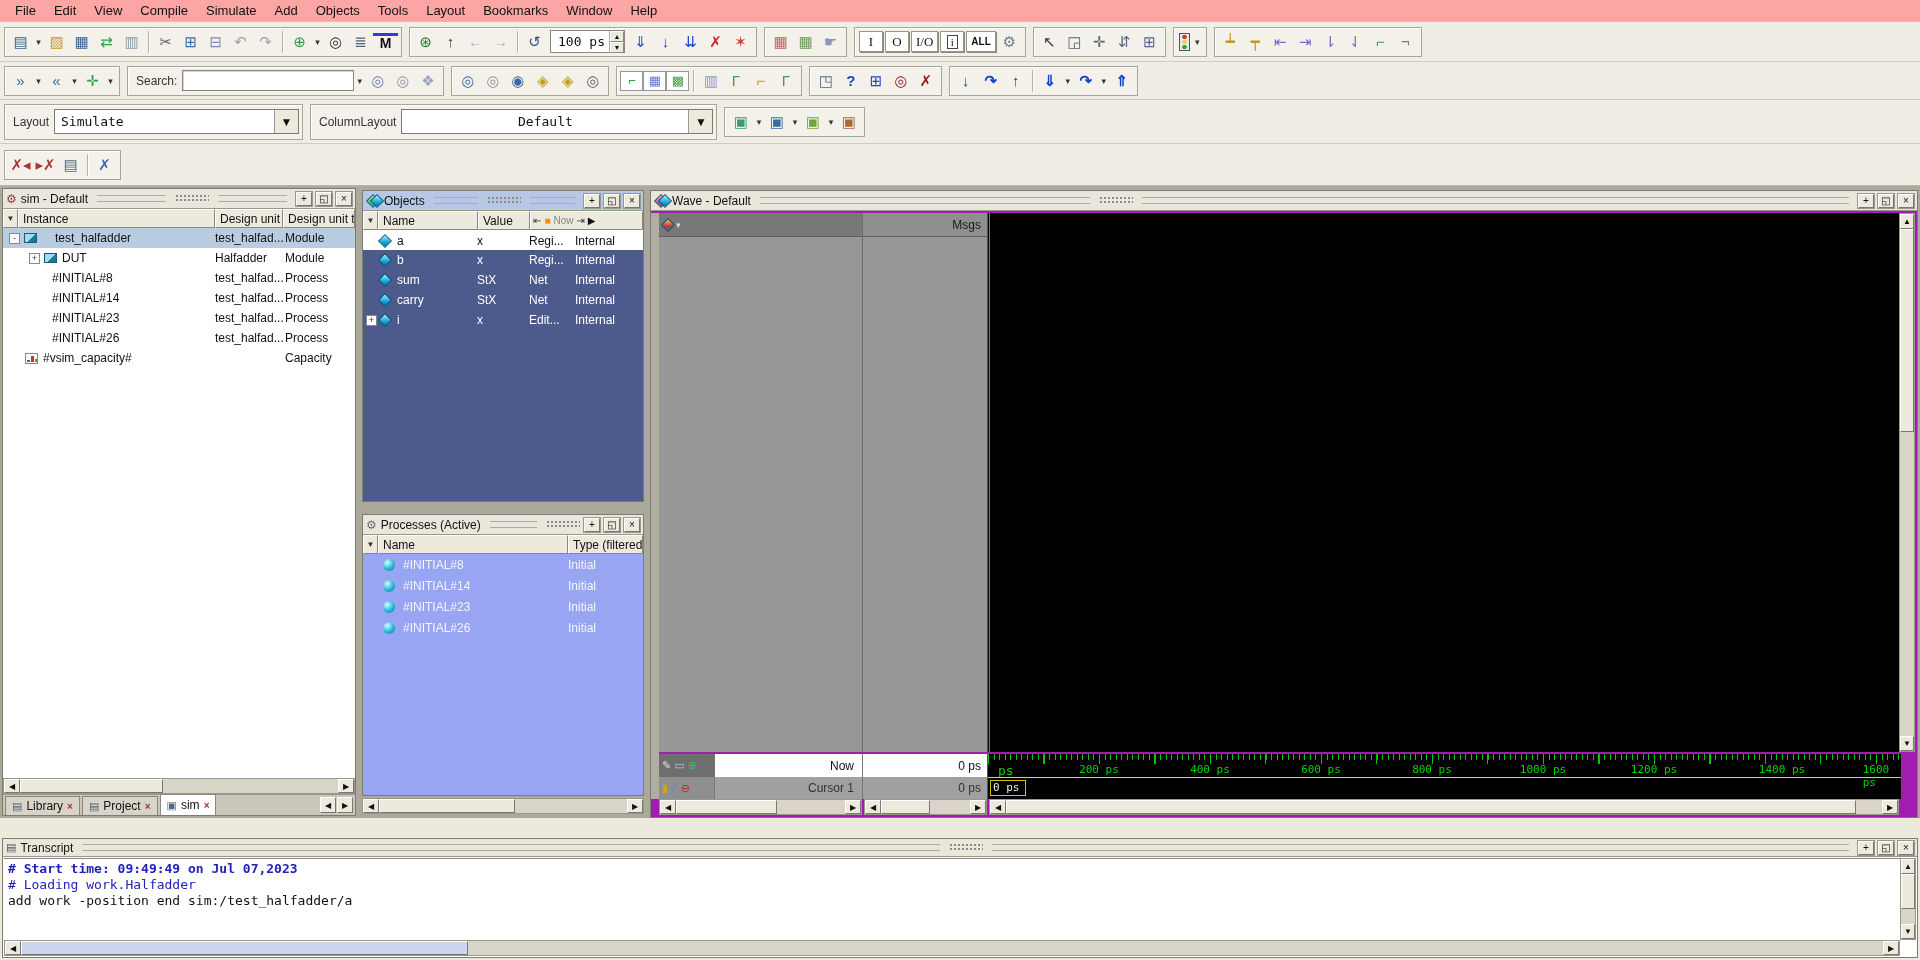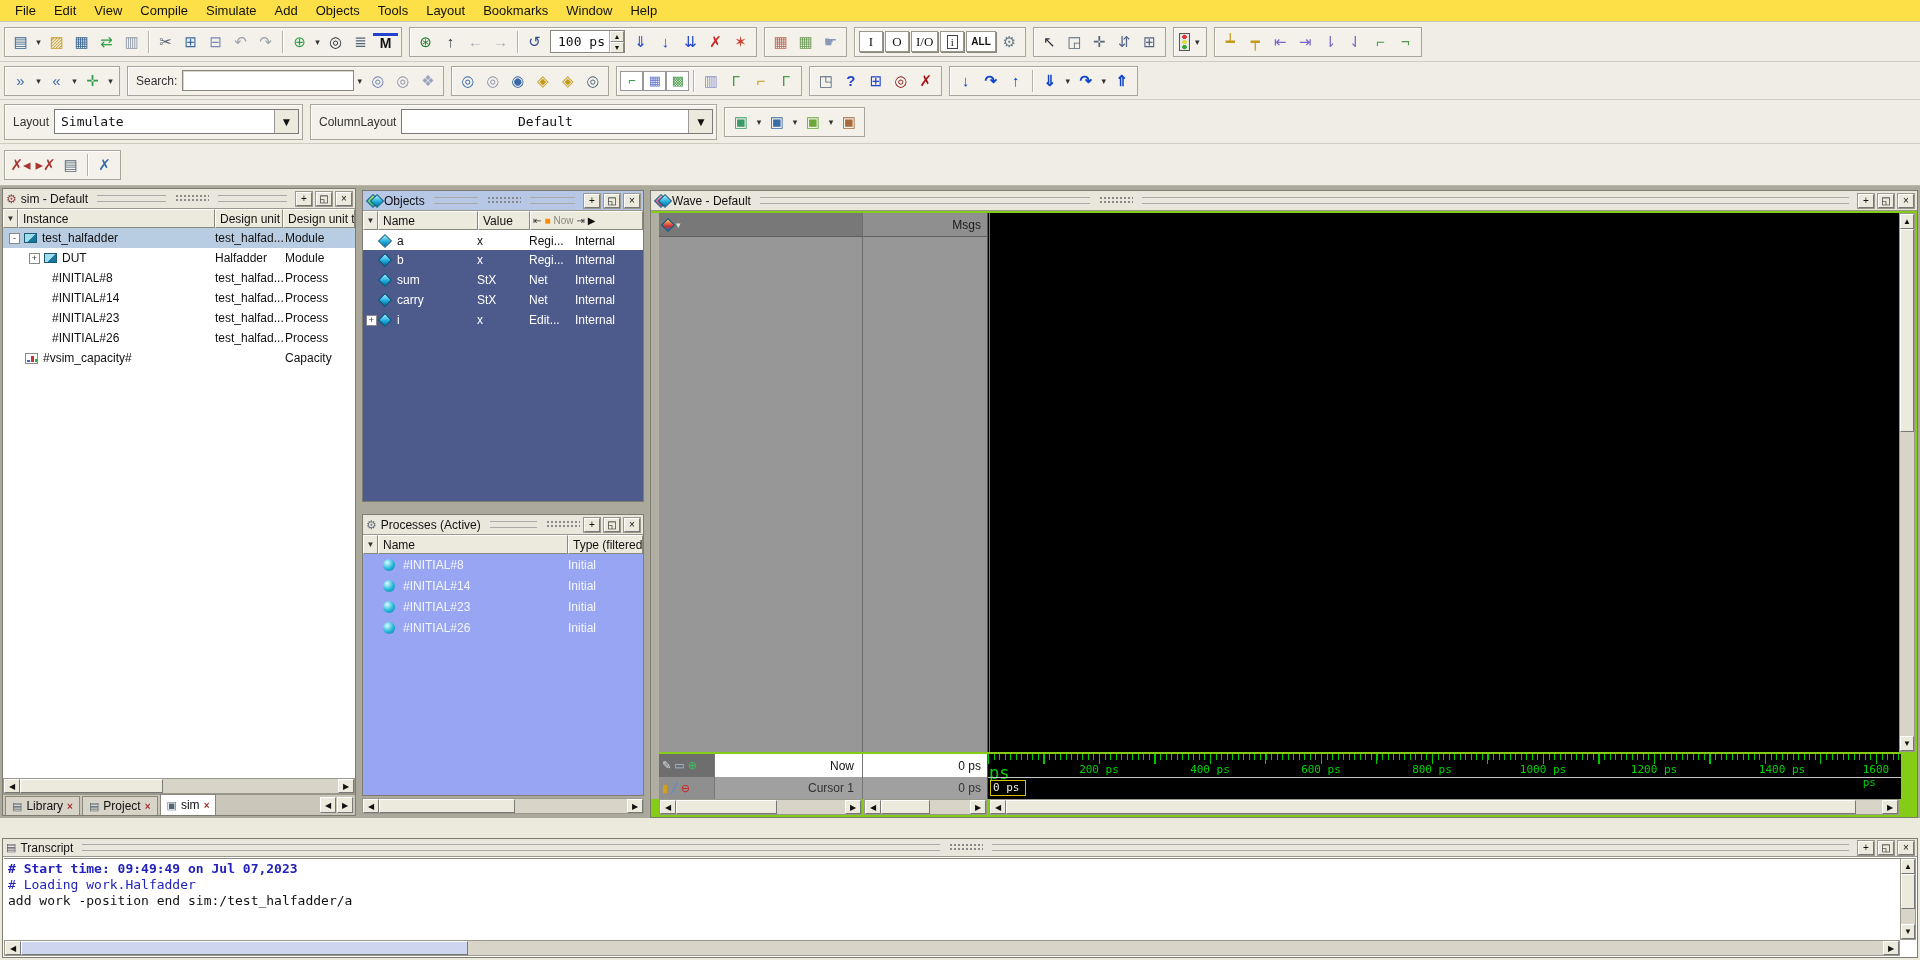--- a/index.html
+++ b/index.html
@@ -2,21 +2,21 @@
 <html><head>
 <meta charset="utf-8">
 <style>
   * { margin:0; padding:0; box-sizing:border-box; }
   html,body { width:1920px; height:960px; overflow:hidden; background:#ece9dd;
     font-family:"Liberation Sans", sans-serif; font-size:12px; color:#111; }
   .abs { position:absolute; }
   #stage { position:relative; width:1920px; height:960px; background:#ece9dd; }
 
   
-  #menubar { left:0; top:0; width:1920px; height:22px; background:#fde047;
+  #menubar { left:0; top:0; width:1920px; height:22px; background:#fca5a5;
     border-bottom:1px solid #c9c5b8; display:flex; align-items:center; padding-left:6px; }
   .menu-item { padding:2px 9px; font-size:13px; cursor:default; }
 
   
   .tbrow { left:0; width:1920px; background:#efede4; display:flex; align-items:center;
     padding:3px 4px; border-bottom:1px solid #cfccc0; }
   #tb1 { top:22px; height:40px; }
   #tb2 { top:62px; height:38px; }
   #tb3 { top:100px; height:44px; }
   #tb4 { top:144px; height:42px; border-bottom:1px solid #b9b5a8; }
@@ -165,22 +165,22 @@
     border-left:1px solid #777; }
 
   #wave-timeline { position:absolute; left:336px; top:563px; width:914px; height:45px; background:#000;
     border-left:1px solid #555; overflow:hidden; }
   #tl-ticks-minor { position:absolute; left:0; top:0; width:100%; height:6px;
     background:repeating-linear-gradient(90deg, #00c800 0 1px, transparent 1px 5.55px); }
   #tl-ticks-major { position:absolute; left:0; top:0; width:100%; height:10px;
     background:repeating-linear-gradient(90deg, #00c800 0 1px, transparent 1px 55.5px); }
   .tl-label { position:absolute; top:9px; transform:translateX(-50%); color:#00d400;
     font-family:"DejaVu Sans Mono", monospace; font-size:11px; }
-  #tl-origin { position:absolute; left:1px; top:9px; color:#00d400;
-    font-family:"DejaVu Sans Mono", monospace; font-size:17px; }
+  #tl-origin { position:absolute; left:10px; top:9px; color:#00d400;
+    font-family:"DejaVu Sans Mono", monospace; font-size:13px; }
   #tl-sep { position:absolute; left:0; right:0; top:23px; height:1px; background:#c8c8c8; }
   #tl-cursor-box { position:absolute; left:2px; top:26px; border:1px solid #d4c400; color:#f0f0e0;
     background:#000; font-family:"DejaVu Sans Mono", monospace; font-size:11px; padding:0 5px 1px 2px; }
 
   #wave-hscrolls { position:absolute; left:8px; bottom:2px; right:18px; height:16px; display:flex; gap:2px; }
   #wave-hscrolls .hscroll { position:relative; }
 
   
   #transcript-panel { left:2px; top:838px; width:1916px; height:120px; }
   #transcript-body { position:absolute; left:1px; right:17px; top:19px; bottom:17px; background:#fff;
@@ -408,21 +408,21 @@
       <div class="hdrcell filtercell">▼</div>
     <div class="hdrcell">Instance</div>
         <div class="hdrcell">Design unit</div>
         <div class="hdrcell">Design unit t</div>
       </div>
     <div id="sim-body">
         <div class="sim-row sel">
           <div class="tree-cell">
             <span class="expander" style="margin-left: 6px;">-</span>
             <span class="icon-module" style="margin-left: 4px;"></span>
-            <span class="cell-txt" style="margin-left: 5px;">test_halfadder</span>
+            <span class="cell-txt" style="margin-left: 18px;">test_halfadder</span>
           </div>
           <div class="cell-txt">test_halfad...</div>
           <div class="cell-txt">Module</div>
         </div>
         <div class="sim-row">
           <div class="tree-cell">
             <span class="expander" style="margin-left: 26px;">+</span>
             <span class="icon-module" style="margin-left: 4px;"></span>
             <span class="cell-txt" style="margin-left: 5px;">DUT</span>
           </div>
@@ -624,21 +624,21 @@
   </div>
 
   <div id="mid-hscroll" class="hscroll abs">
     <span class="sb-btn">◀</span>
     <span class="sb-track">
         <span class="sb-thumb" style="left:0;width:55%;"></span>
       </span>
     <span class="sb-btn">▶</span>
   </div>
 
-  <div id="wave-panel" class="panel" style="background:#84cc16;">
+  <div id="wave-panel" class="panel" style="background:#a21caf;">
     <div class="titlebar">
       <span style="display:inline-flex;width:14px;">
         <span class="icon-diamond" style="background:linear-gradient(135deg,#f9c 0%,#a36 100%);margin-left:2px;"></span>
         <span class="icon-diamond" style="margin-left:-6px;"></span>
       </span>
       <span>Wave - Default</span>
       <span class="grip-lines" style="max-width:330px;"></span>
       <span class="grip-dots"></span>
       <span class="grip-lines"></span>
       <span class="pbtn">+</span>

